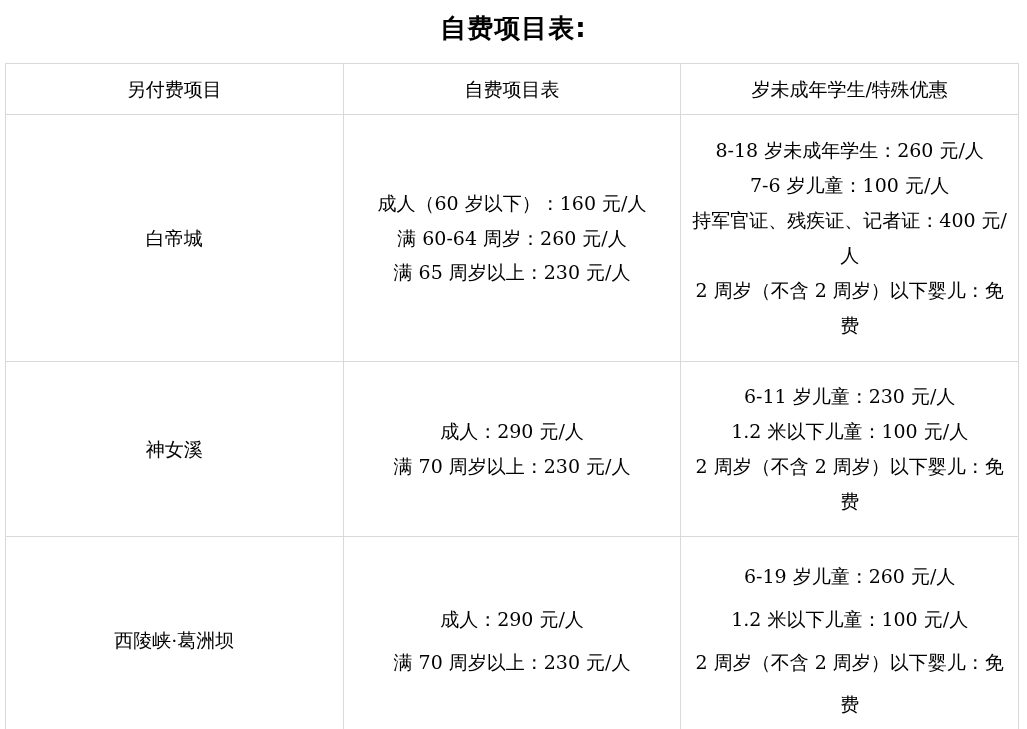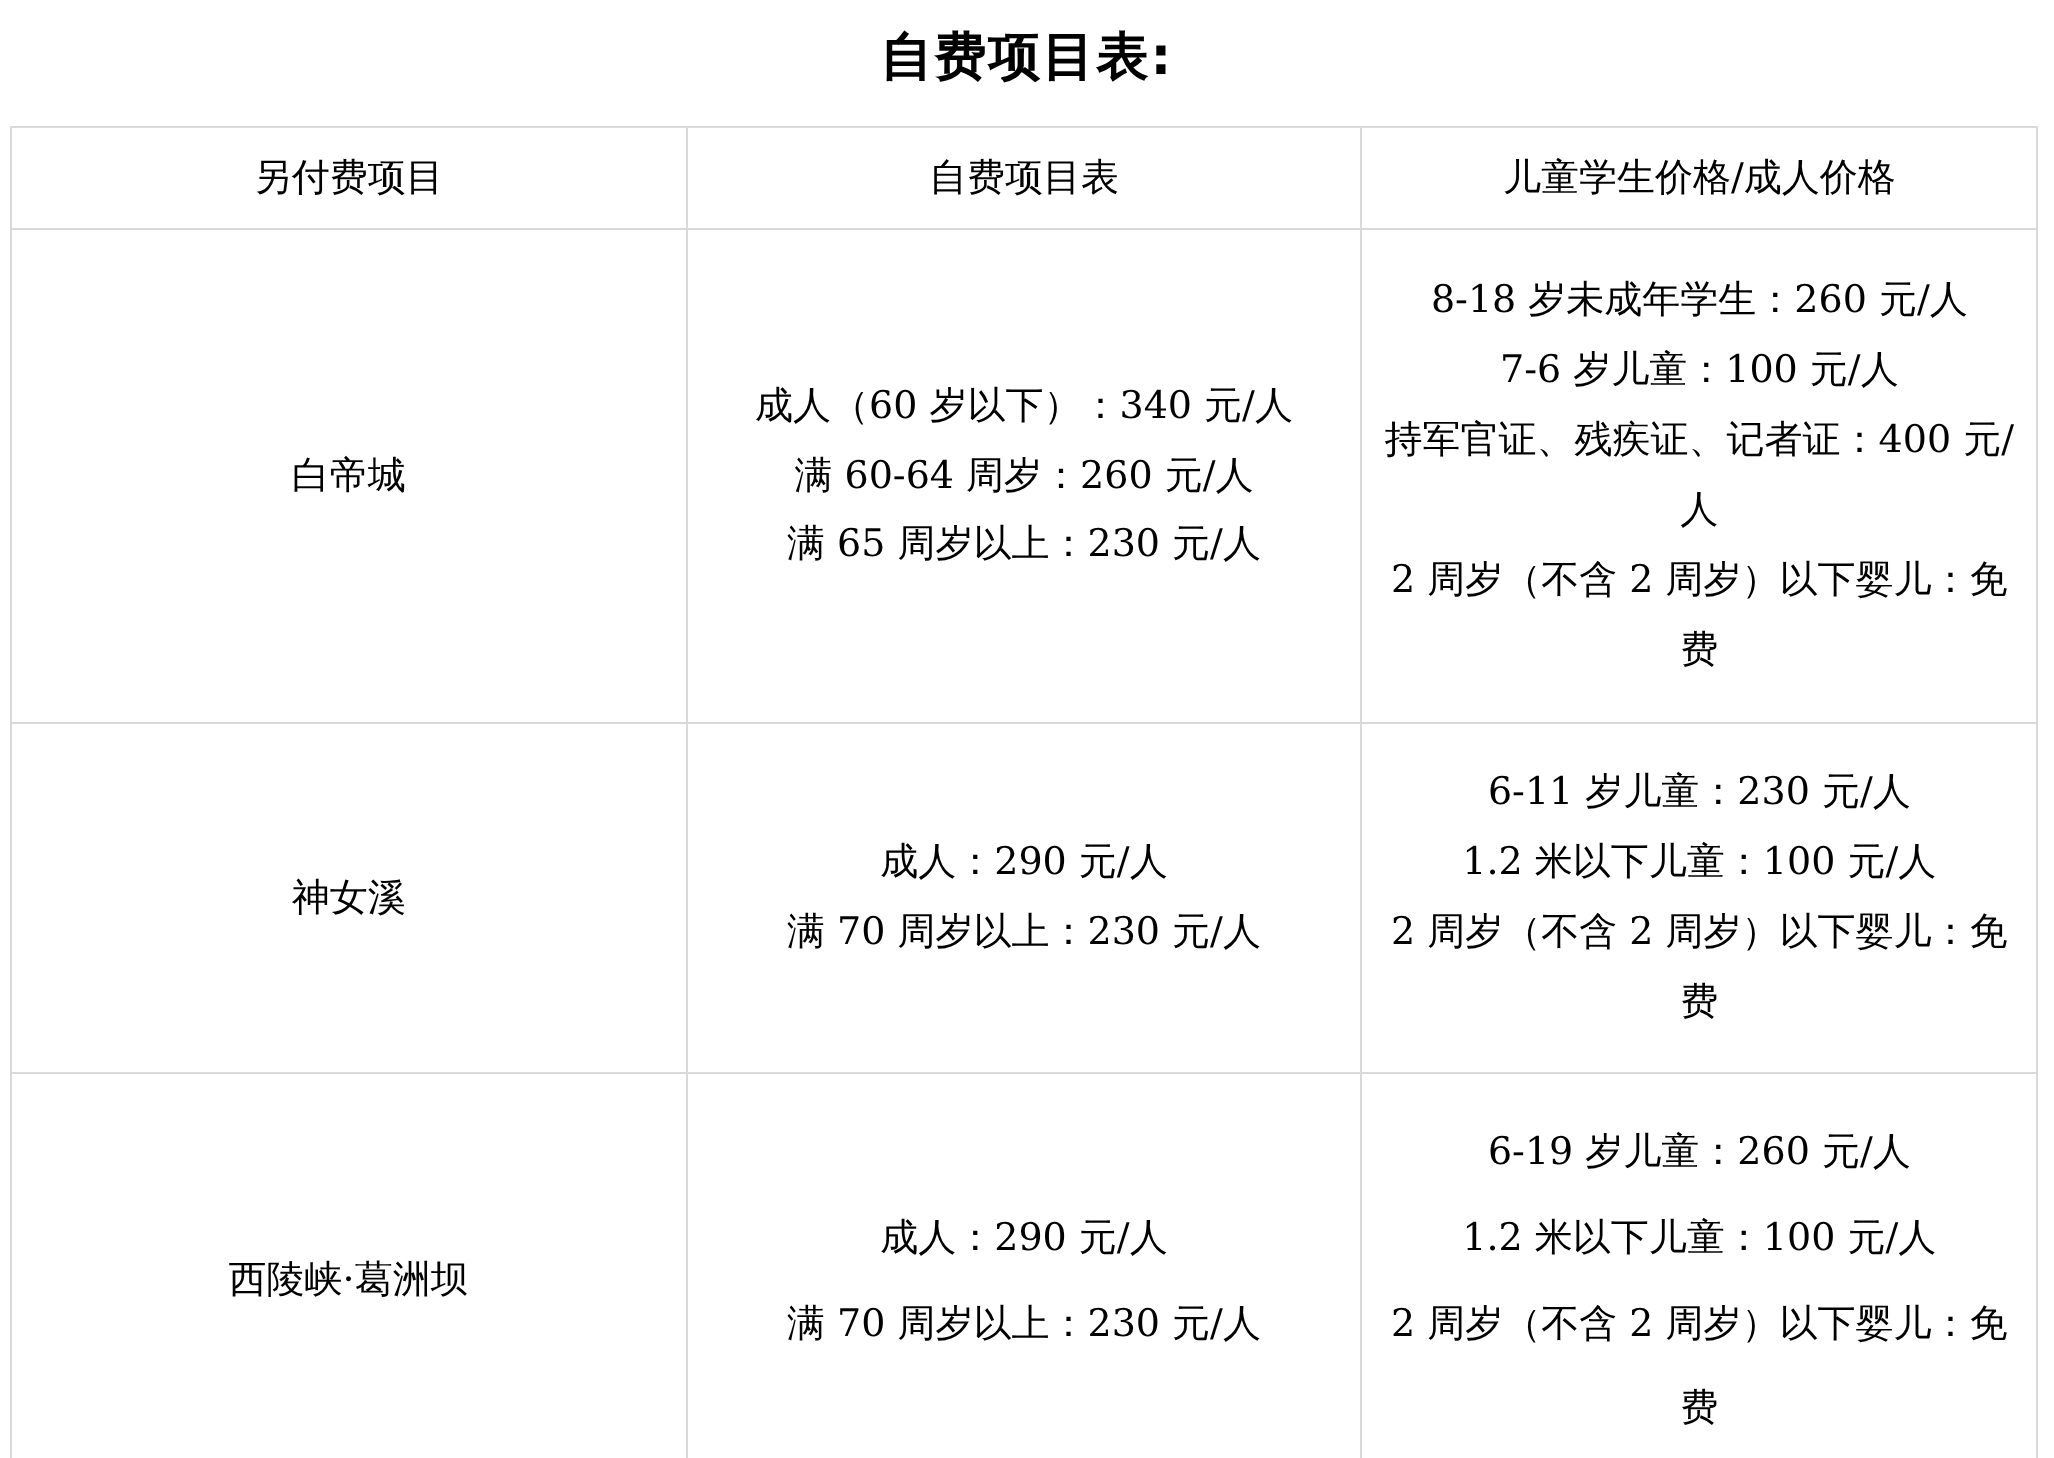--- a/index.html
+++ b/index.html
@@ -54,27 +54,27 @@
 <table class="pricing">
   <colgroup>
       <col>
       <col>
       <col>
     </colgroup>
   <tbody>
     <tr class="header-row">
       <td>另付费项目</td>
       <td>自费项目表</td>
-      <td>儿童学生价格/成人价格</td>
+      <td>岁未成年学生/特殊优惠</td>
     </tr>
 
     <tr class="row-1">
       <td>白帝城</td>
       <td>
-          <div>成人（60 岁以下）：340 元/人</div>
+          <div>成人（60 岁以下）：160 元/人</div>
           <div>满 60-64 周岁：260 元/人</div>
           <div>满 65 周岁以上：230 元/人</div>
         </td>
       <td>
           <div>8-18 岁未成年学生：260 元/人</div>
           <div>7-6 岁儿童：100 元/人</div>
           <div>持军官证、残疾证、记者证：400 元/人</div>
           <div>2 周岁（不含 2 周岁）以下婴儿：免费</div>
         </td>
     </tr>

